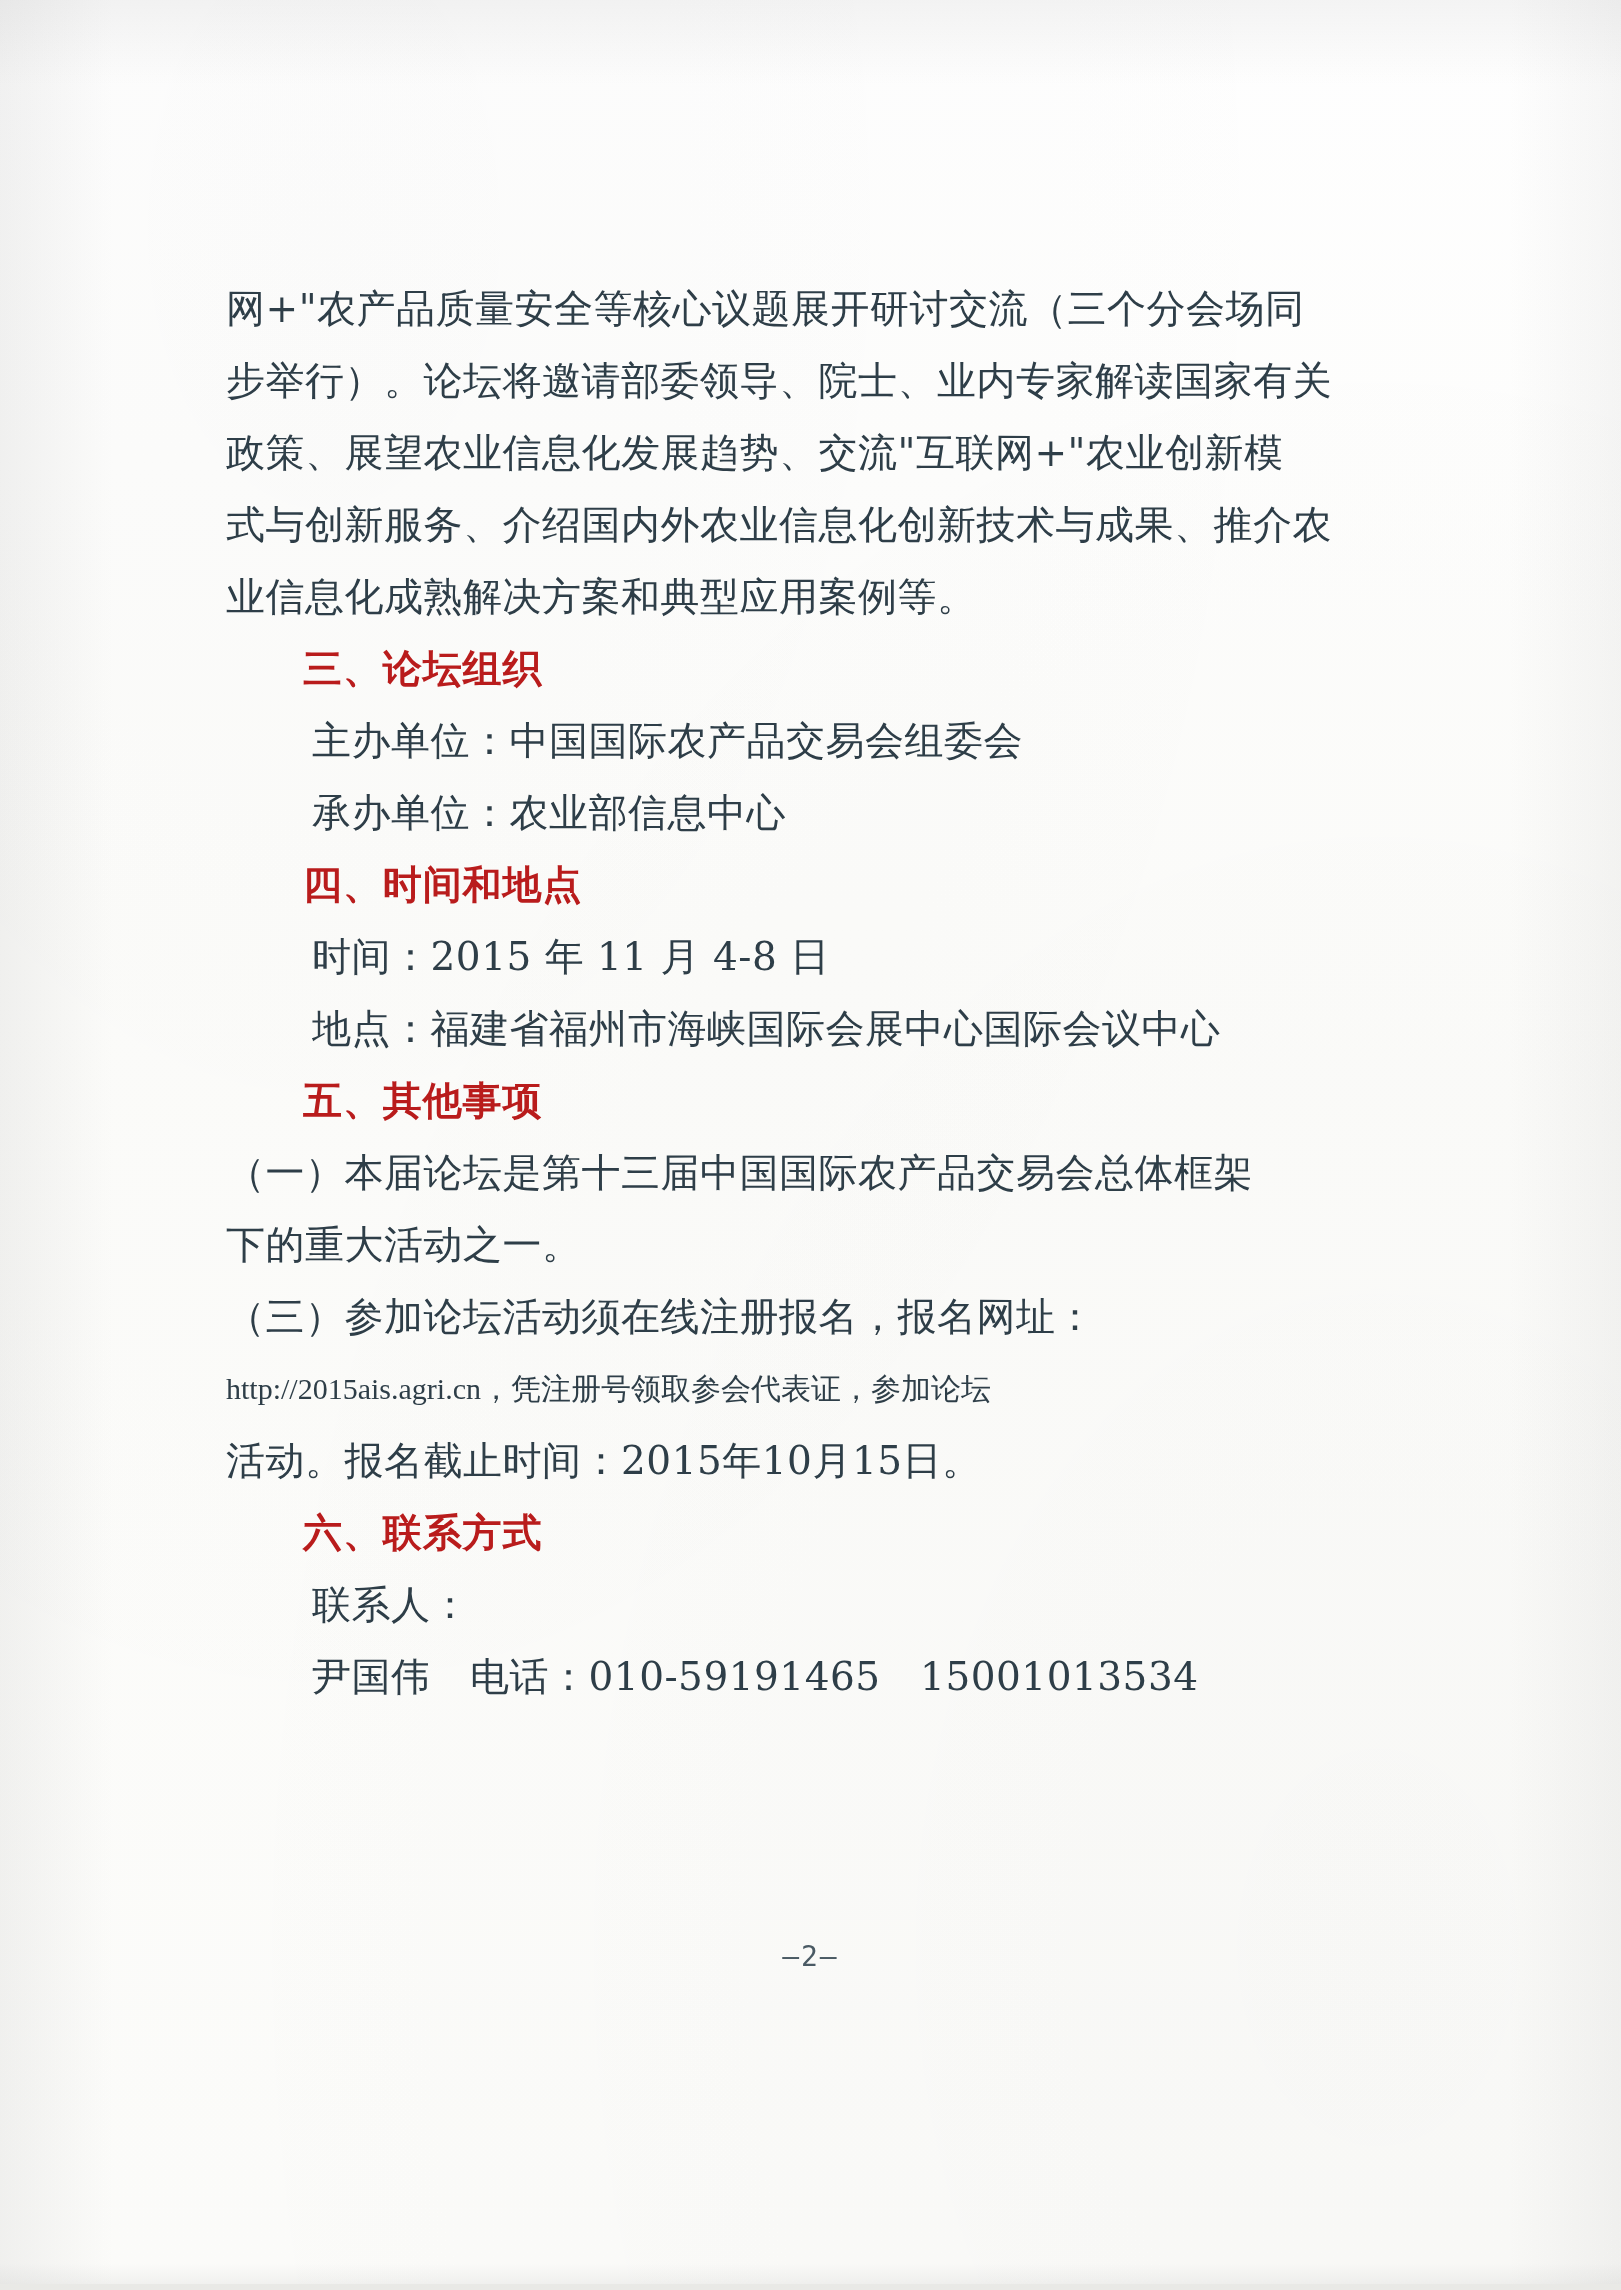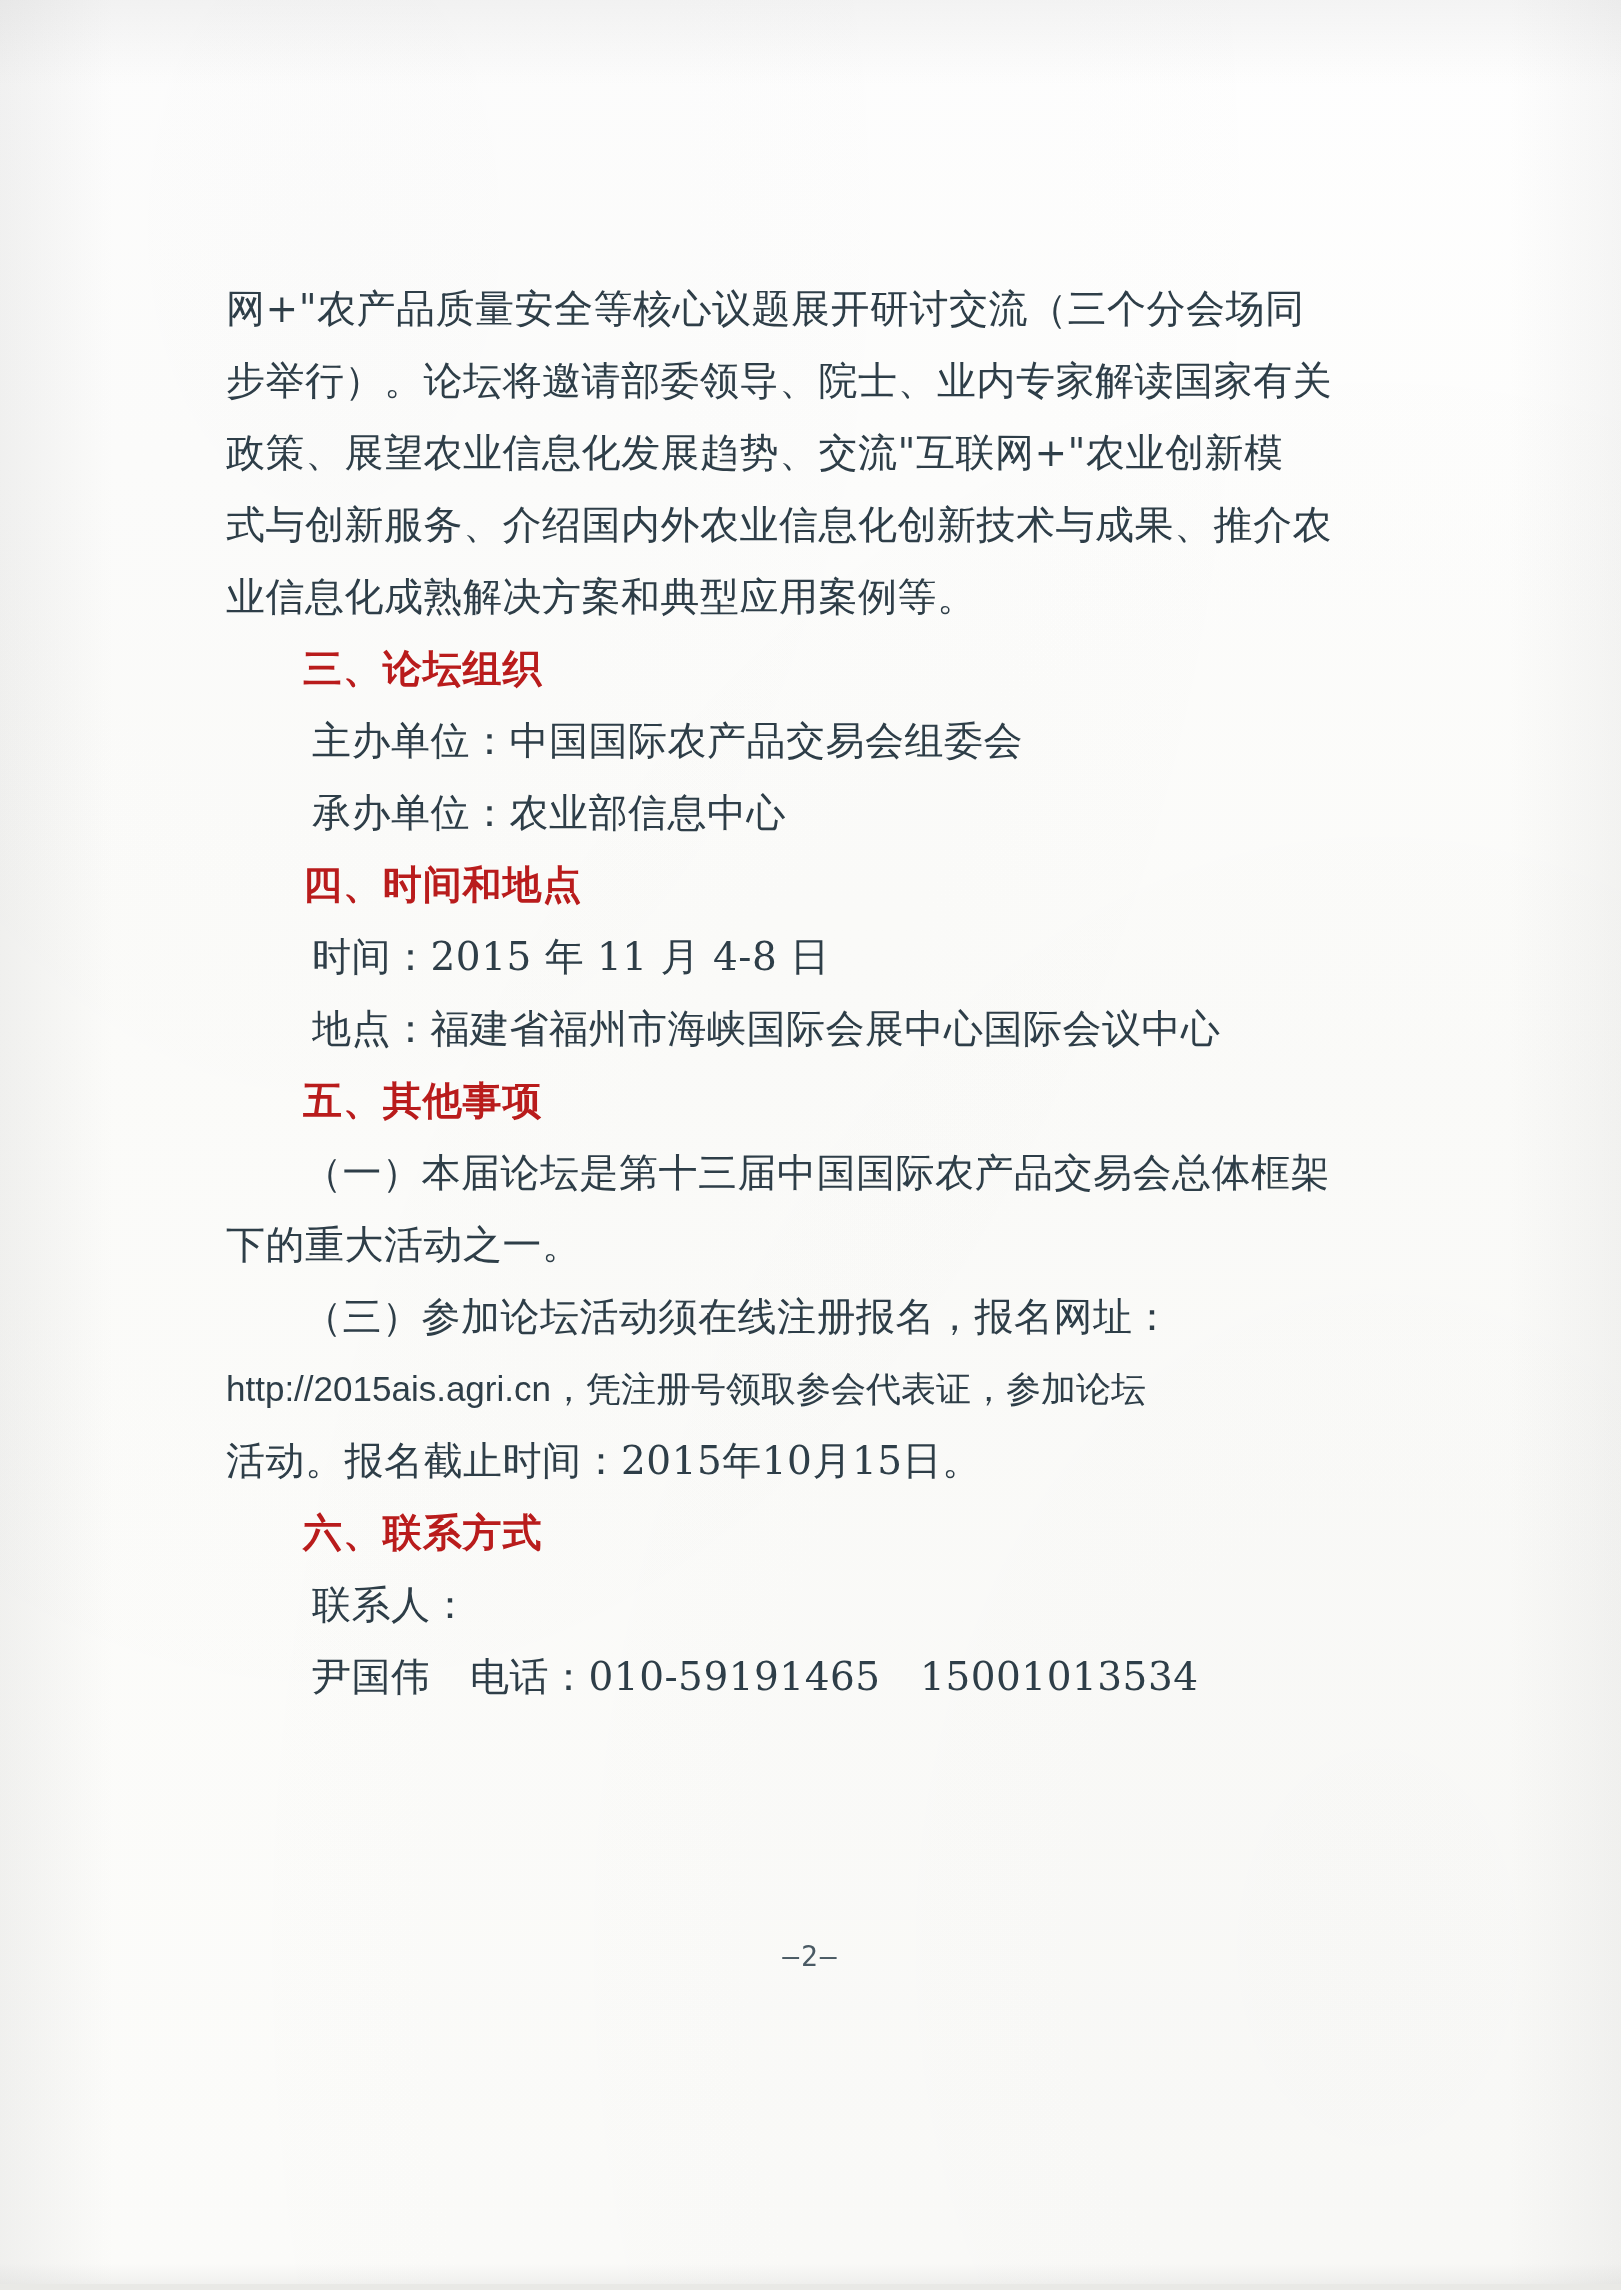--- a/index.html
+++ b/index.html
@@ -54,25 +54,24 @@
     color: #b91c1c;
     margin-left: 77px;
     letter-spacing: 0.9px;
     white-space: pre;
     font-family: "DejaVu Sans", "Liberation Sans", sans-serif;
   }
   .indent1 {
     margin-left: 86px;
   }
   .indent-para {
-    margin-left: 77px;
   }
   .mono {
-    font-family: Liberation Sans, sans-serif;
-    font-size: 35px;
+    font-family: Liberation Serif, serif;
+    font-size: 30px;
     letter-spacing: 0px;
   }
   .footer {
     position: absolute;
     left: 0;
     right: 0;
     top: 1940px;
     text-align: center;
     font-size: 28px;
     color: #4a5a64;

